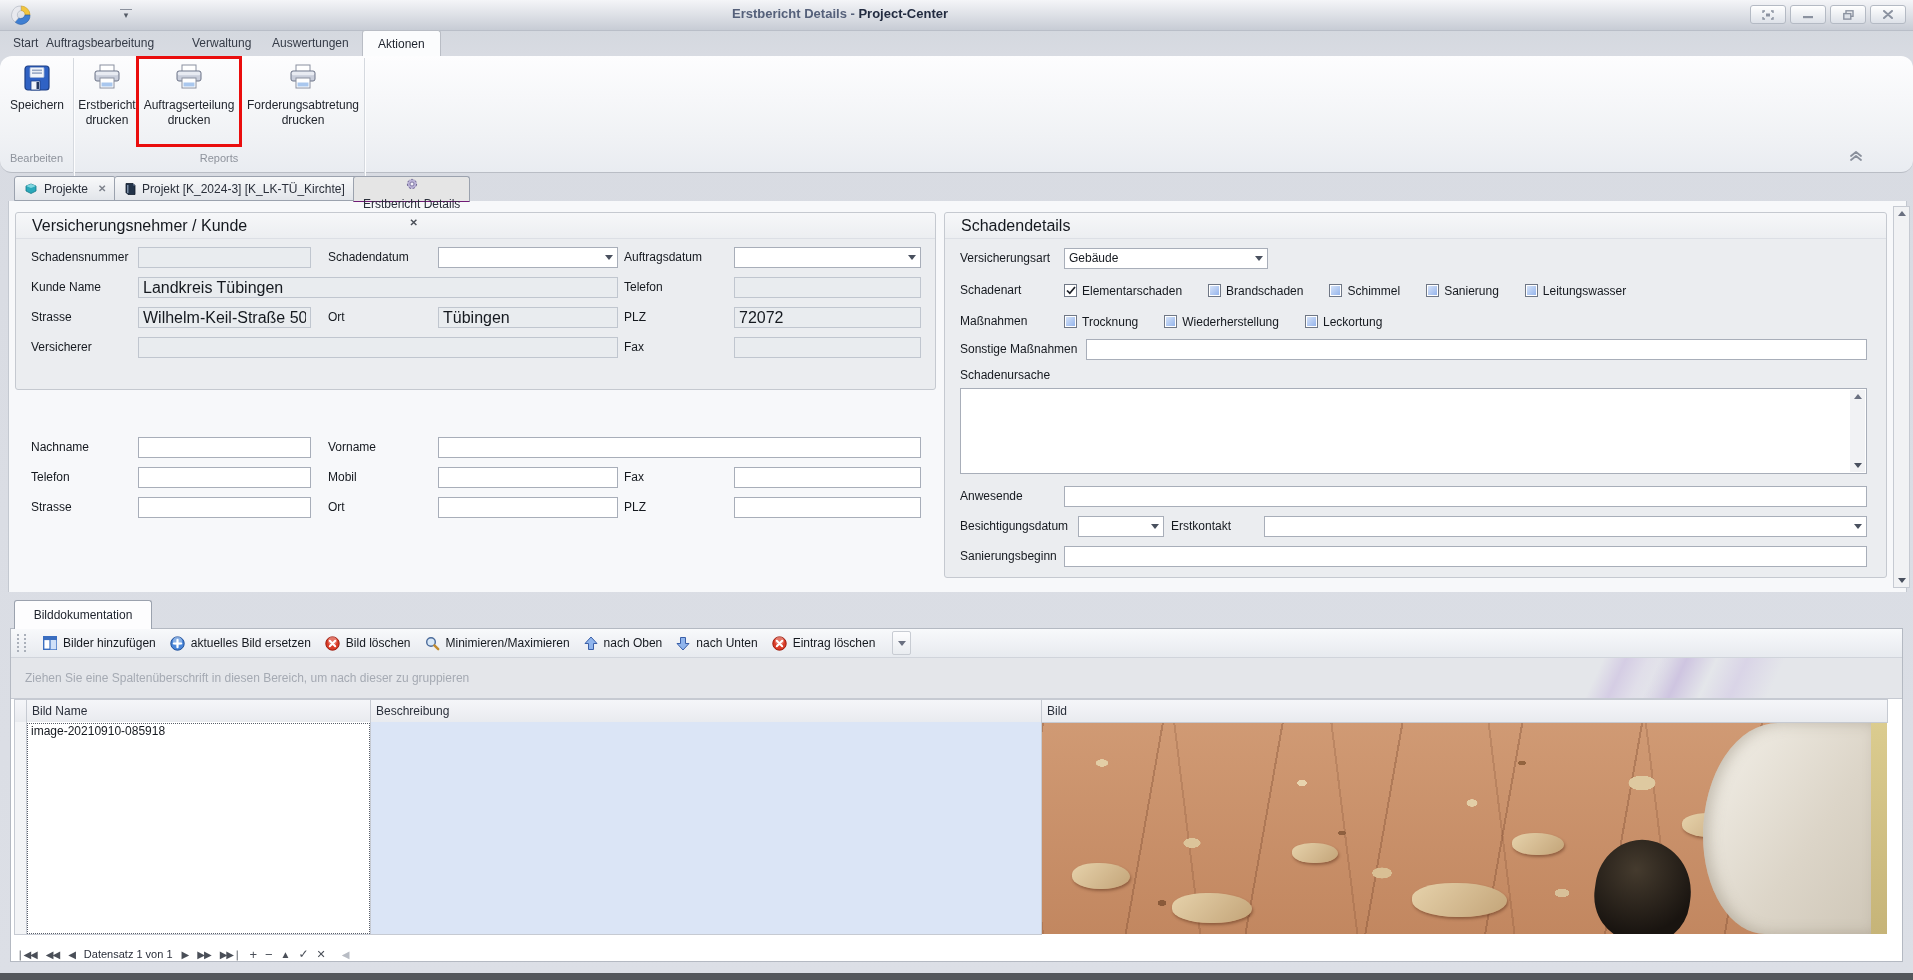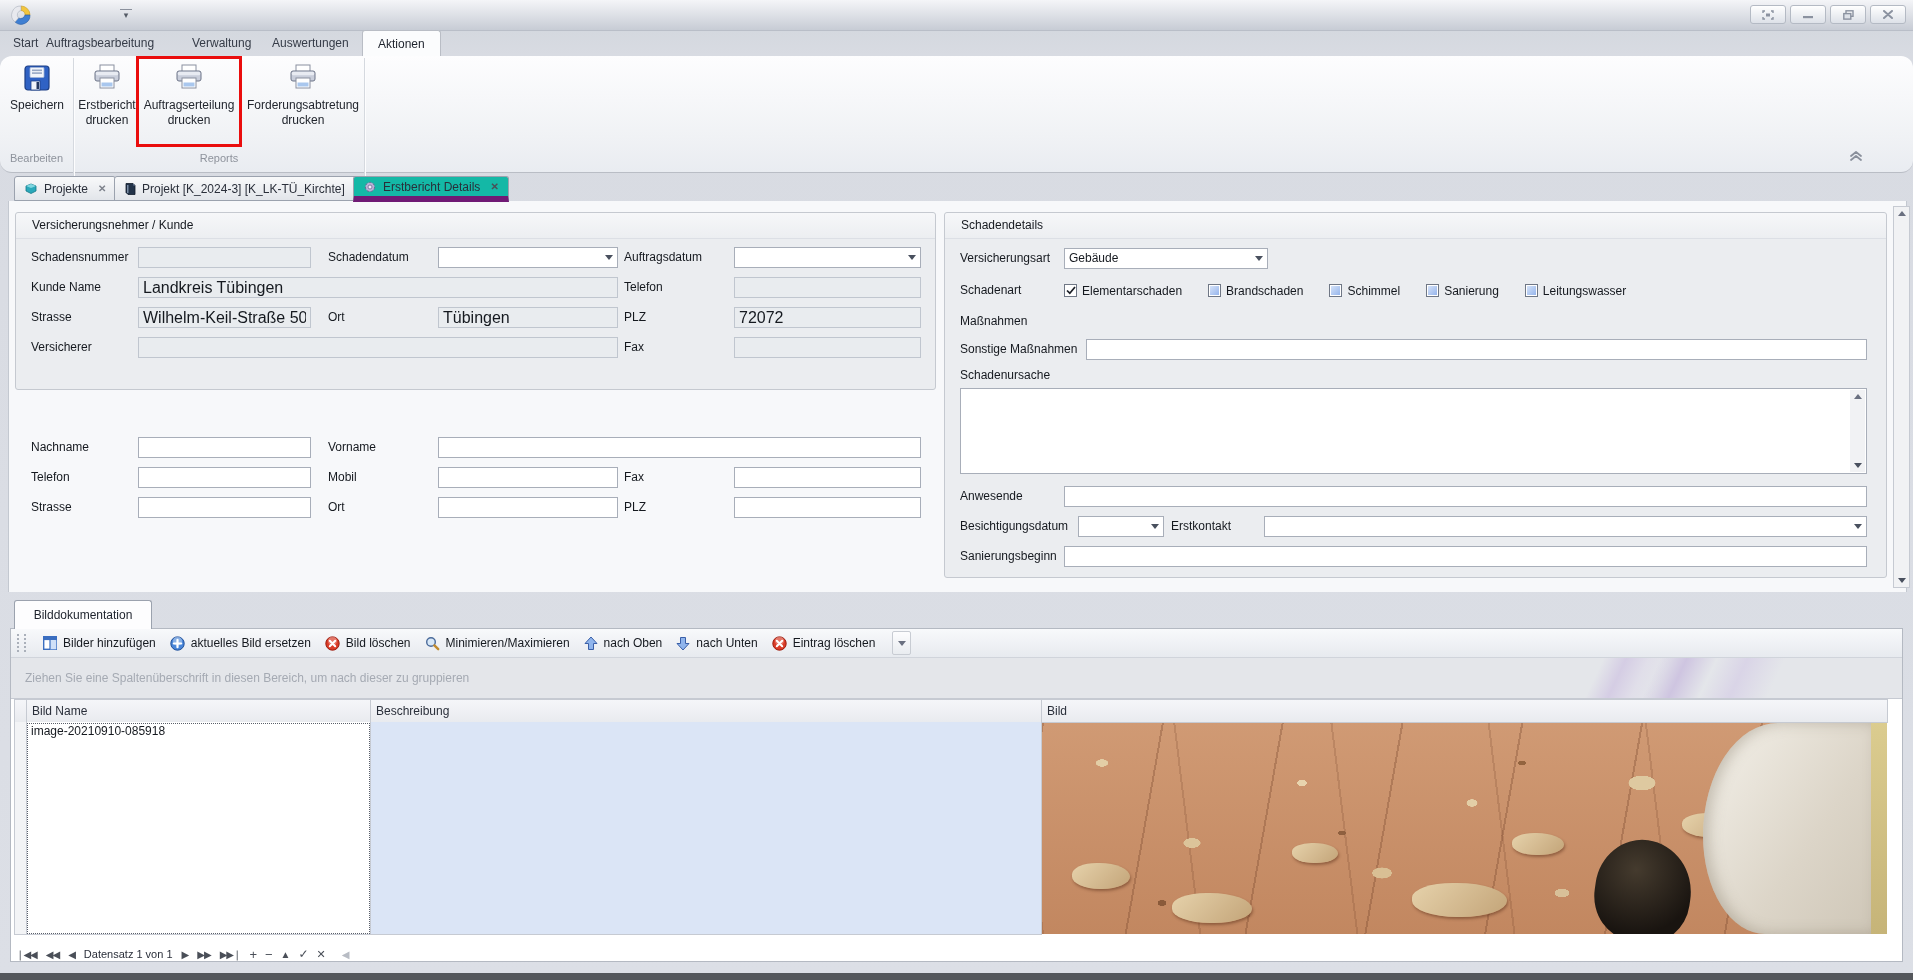--- a/index.html
+++ b/index.html
@@ -26,26 +26,26 @@
   .rb-btn{position:absolute;top:2px;height:104px;display:flex;flex-direction:column;align-items:center;cursor:pointer;}
   .rb-btn .rb-icon{margin-top:6px;}
   .rb-btn .rb-label{font-size:12px;color:#22262e;text-align:center;line-height:15px;margin-top:6px;}
   .rb-sep{position:absolute;top:2px;width:1px;height:164px;background:#d5d9df;border-right:1px solid #fdfdfe;}
   .rb-caption{position:absolute;top:93px;height:18px;line-height:18px;font-size:11px;color:#8e939c;text-align:center;}
   .red-box{position:absolute;left:136px;top:0px;width:106px;height:91px;border:3px solid #ea0d0d;box-sizing:border-box;z-index:5;}
   .ribbon-collapse{left:1848px;top:148px;width:20px;height:16px;cursor:pointer;}
   
   .doctab-bar{left:0;top:176px;width:1913px;height:25px;}
   .dtab{position:absolute;top:0;height:25px;display:flex;align-items:center;gap:6px;padding:0 9px;font-size:12px;color:#2a2f3a;background:linear-gradient(#f8f9fa,#e2e5ea);border:1px solid #9ba2ae;border-radius:3px 3px 0 0;box-sizing:border-box;cursor:pointer;}
-  .dtab.active{background:#14b8a6;border-bottom:6px solid #701a75;height:26px;z-index:3;}
+  .dtab.active{background:#e5e5e5;border-bottom:1px solid #701a75;height:26px;z-index:3;flex-direction:column;}
   .dtab .x{color:#7d828c;font-size:10px;font-weight:bold;margin-left:4px;}
   
   .page{left:8px;top:201px;width:1897px;height:391px;background:#f7f8fa;border-left:1px solid #c3c8d0;border-right:1px solid #c3c8d0;}
   .groupbox{position:absolute;border:1px solid #c5c9d0;border-radius:3px;background:#ebedf0;box-sizing:border-box;}
-  .gb-head{height:25px;line-height:25px;background:linear-gradient(#f6f7f9,#ecEEf1);border-bottom:1px solid #dcdfe5;border-radius:3px 3px 0 0;font-size:12px;color:#15191f;padding-left:16px;}
+  .gb-head{height:25px;line-height:25px;background:linear-gradient(#f6f7f9,#ecEEf1);border-bottom:1px solid #dcdfe5;border-radius:3px 3px 0 0;font-size:16px;color:#15191f;padding-left:16px;}
   .lbl{position:absolute;font-size:12px;color:#15191f;line-height:21px;height:21px;}
   .inp{position:absolute;height:21px;background:#e9ecef;border:1px solid #c0c6cf;font-size:16px;color:#15191f;padding:0 4px;box-sizing:border-box;font-family:"Liberation Sans",sans-serif;outline:none;}
   .inp.white{background:#fff;border-color:#a8aeb9;}
   .combo{position:absolute;height:21px;background:#fff;border:1px solid #a8aeb9;box-sizing:border-box;cursor:pointer;}
   .combo .ctext{position:absolute;left:4px;top:0;line-height:19px;font-size:12px;color:#15191f;}
   .combo .cbtn{position:absolute;right:0;top:0;width:17px;height:19px;display:flex;align-items:center;justify-content:center;}
   .arr-down{width:0;height:0;border-left:4px solid transparent;border-right:4px solid transparent;border-top:5px solid #49505e;}
   .arr-up{width:0;height:0;border-left:4px solid transparent;border-right:4px solid transparent;border-bottom:5px solid #6a7080;}
   .cbitem{display:flex;align-items:center;gap:5px;font-size:12px;color:#15191f;cursor:pointer;}
   .cb{width:13px;height:13px;box-sizing:border-box;border:1px solid #6f7785;background:linear-gradient(135deg,#dbe7fa,#8fb0ea);box-shadow:inset 0 0 0 1px #ffffff;flex:none;}
@@ -99,20 +99,23 @@
 
 <div class="abs titlebar">
   <div class="abs app-logo">
     <svg width="22" height="22" viewBox="0 0 22 22">
       <path d="M11 2 A9 9 0 0 1 20 11 L15 11 A4.5 4.5 0 0 0 11 6.5 Z" fill="#f2c53d" stroke="#c89a20" stroke-width="0.6"></path>
       <path d="M20 11 A9 9 0 0 1 5 18 L8.5 14 A4.5 4.5 0 0 0 15 11 Z" fill="#3f7fd2" stroke="#2a5ba0" stroke-width="0.6"></path>
       <path d="M5 18 A9 9 0 0 1 11 2 L11 6.5 A4.5 4.5 0 0 0 8.5 14 Z" fill="#e8e9ee" stroke="#aab0bc" stroke-width="0.6"></path>
     </svg>
   </div>
   <div class="abs qat-drop">▾</div>
+  <div class="abs title-wrap">
+    <span class="title-prefix">Erstbericht Details - </span><span class="title-app">Project-Center</span>
+  </div>
   <div class="abs winbtn" style="left:1750px;">
     <svg width="12" height="10" viewBox="0 0 12 10">
         <path d="M1 3 V1 H3 M9 1 H11 V3 M11 7 V9 H9 M3 9 H1 V7" stroke="#8b92a0" stroke-width="1.4" fill="none"></path>
         <rect x="4" y="3.5" width="4" height="3" fill="#8b92a0"></rect>
       </svg>
   </div>
   <div class="abs winbtn" style="left:1790px;">
     <svg width="10" height="8" viewBox="0 0 10 8">
         <rect x="0" y="5" width="10" height="2.2" fill="#8b92a0"></rect>
       </svg>
@@ -331,20 +334,34 @@
         <span class="cb"></span>
         <span>Sanierung</span>
       </span>
     <span class="cbitem">
         <span class="cb"></span>
         <span>Leitungswasser</span>
       </span>
   </div>
 
   <div class="lbl" style="left:951px;top:110px;">Maßnahmen</div>
+  <div class="abs" style="left:1055px;top:110px;width:820px;display:flex;gap:26px;height:21px;align-items:center;">
+    <span class="cbitem">
+        <span class="cb"></span>
+        <span>Trocknung</span>
+      </span>
+    <span class="cbitem">
+        <span class="cb"></span>
+        <span>Wiederherstellung</span>
+      </span>
+    <span class="cbitem">
+        <span class="cb"></span>
+        <span>Leckortung</span>
+      </span>
+  </div>
 
   <div class="lbl" style="left:951px;top:138px;">Sonstige Maßnahmen</div>
   <input class="inp white" style="left: 1077px; top: 138px; width: 781px;">
 
   <div class="lbl" style="left:951px;top:164px;">Schadenursache</div>
   <div class="memo" style="left:951px;top:187px;width:907px;height:86px;">
     <span style="position:absolute;left:4px;top:2px;font-size:12px;"></span>
     <span class="mscroll">
         <span class="arr-up"></span>
         <span class="arr-down"></span>

